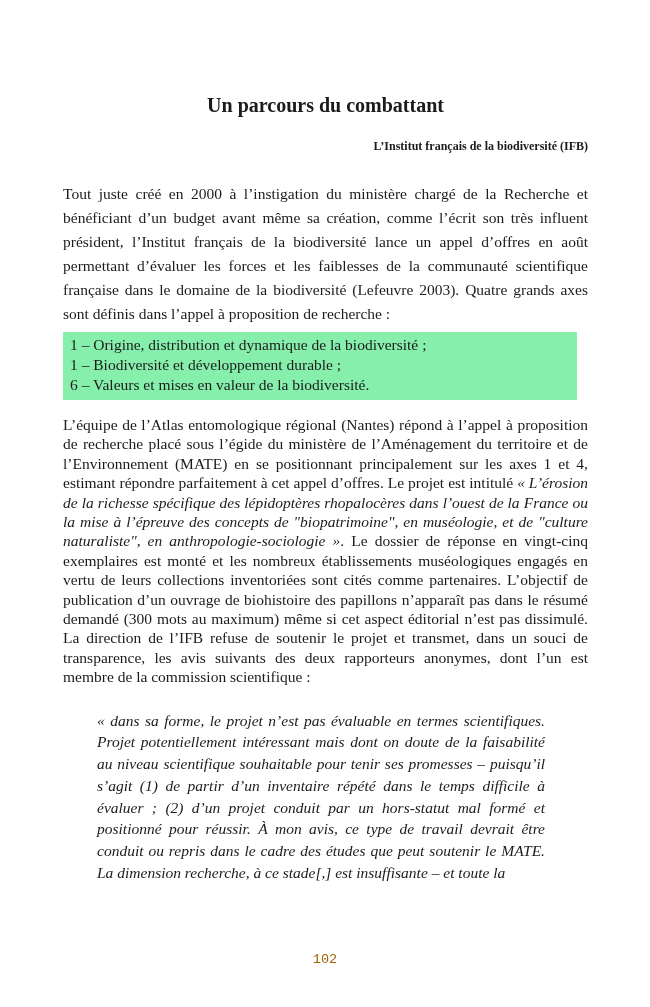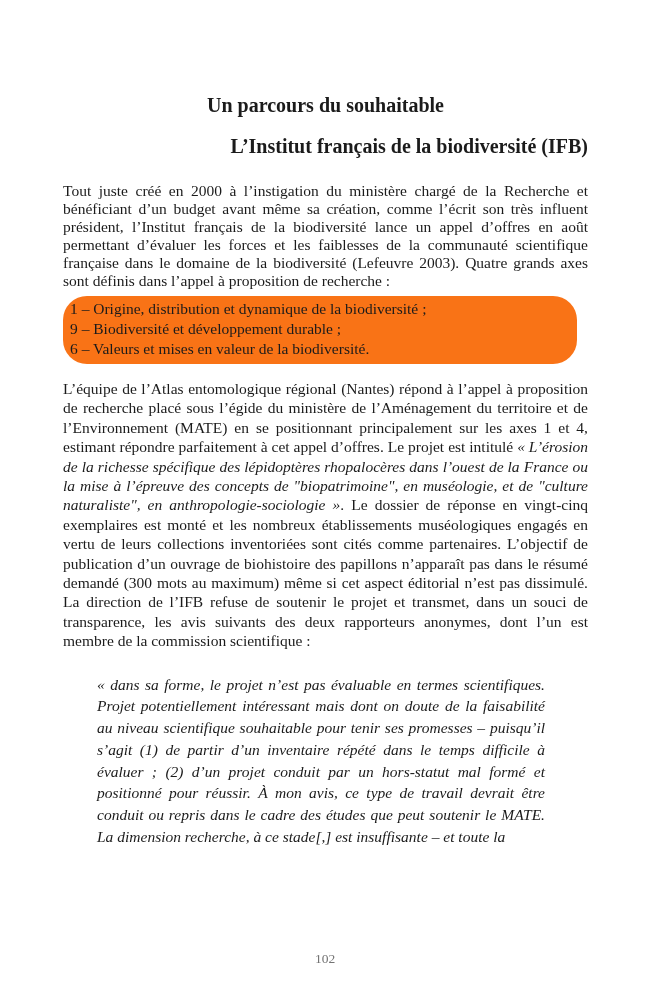--- a/index.html
+++ b/index.html
@@ -24,29 +24,29 @@
   }
   .chapter-title {
     margin: 93px 0 0 0;
     font-size: 20px;
     line-height: 24px;
     font-weight: bold;
     text-align: center;
   }
   .section-subtitle {
     margin: 19px 0 0 0;
-    font-size: 20px;
+    font-size: 12px;
     line-height: 20px;
     font-weight: bold;
     text-align: right;
   }
   .body-par {
     margin: 26px 0 0 0;
     font-size: 15.5px;
-    line-height: 18px;
+    line-height: 24px;
     text-align: justify;
   }
   .axes-block {
     margin: 6px 11px 0 0;
     background: #d7d7d7;
     padding: 3px 4px 5px 7px;
     font-size: 15.5px;
     line-height: 20px;
   }
   .axes-block .axes-item {
@@ -67,40 +67,40 @@
     line-height: 21.7px;
     font-style: italic;
     text-align: justify;
   }
   .page-number {
     position: absolute;
     left: 0;
     bottom: 40px;
     width: 100%;
     text-align: center;
-    font-family: Liberation Serif, serif;
+    font-family: Liberation Mono, monospace;
     font-size: 13.5px;
-    color: #737373;
+    color: #a16207;
   }
 </style>
 </head>
 <body>
 
 <div class="book-page" style="background: rgb(255, 255, 255); color: rgb(27, 27, 27);">
   <div class="content">
 
-    <h1 class="chapter-title">Un parcours du souhaitable</h1>
+    <h1 class="chapter-title">Un parcours du combattant</h1>
 
     <h2 class="section-subtitle">L’Institut français de la biodiversité (IFB)</h2>
 
     <p class="body-par">Tout juste créé en 2000 à l’instigation du ministère chargé de la Recherche et bénéficiant d’un budget avant même sa création, comme l’écrit son très influent président, l’Institut français de la biodiversité lance un appel d’offres en août permettant d’évaluer les forces et les faiblesses de la communauté scientifique française dans le domaine de la biodiversité (Lefeuvre 2003). Quatre grands axes sont définis dans l’appel à proposition de recherche :</p>
 
-    <div class="axes-block" style="background: #f97316; border-radius: 24px;">
+    <div class="axes-block" style="background: #86efac;">
       <div class="axes-item">1 – Origine, distribution et dynamique de la biodiversité ;</div>
-      <div class="axes-item">9 – Biodiversité et développement durable ;</div>
+      <div class="axes-item">1 – Biodiversité et développement durable ;</div>
       <div class="axes-item">6 – Valeurs et mises en valeur de la biodiversité.</div>
     </div>
 
     <p class="response-par"><span>L’équipe de l’Atlas entomologique régional (Nantes) répond à l’appel à proposition de recherche placé sous l’égide du ministère de l’Aménagement du territoire et de l’Environnement (MATE) en se positionnant principalement sur les axes 1 et 4, estimant répondre parfaitement à cet appel d’offres. Le projet est intitulé </span><span class="italic-seg">« L’érosion de la richesse spécifique des lépidoptères rhopalocères dans l’ouest de la France ou la mise à l’épreuve des concepts de "biopatrimoine", en muséologie, et de "culture naturaliste", en anthropologie-sociologie »</span><span>. Le dossier de réponse en vingt-cinq exemplaires est monté et les nombreux établissements muséologiques engagés en vertu de leurs collections inventoriées sont cités comme partenaires. L’objectif de publication d’un ouvrage de biohistoire des papillons n’apparaît pas dans le résumé demandé (300 mots au maximum) même si cet aspect éditorial n’est pas dissimulé. La direction de l’IFB refuse de soutenir le projet et transmet, dans un souci de transparence, les avis suivants des deux rapporteurs anonymes, dont l’un est membre de la commission scientifique :</span></p>
 
     <blockquote class="reviewer-quote">« dans sa forme, le projet n’est pas évaluable en termes scientifiques. Projet potentiellement intéressant mais dont on doute de la faisabilité au niveau scientifique souhaitable pour tenir ses promesses – puisqu’il s’agit (1) de partir d’un inventaire répété dans le temps difficile à évaluer ; (2) d’un projet conduit par un hors-statut mal formé et positionné pour réussir. À mon avis, ce type de travail devrait être conduit ou repris dans le cadre des études que peut soutenir le MATE. La dimension recherche, à ce stade[,] est insuffisante – et toute la</blockquote>
 
   </div>
 
   <div class="page-number">102</div>

